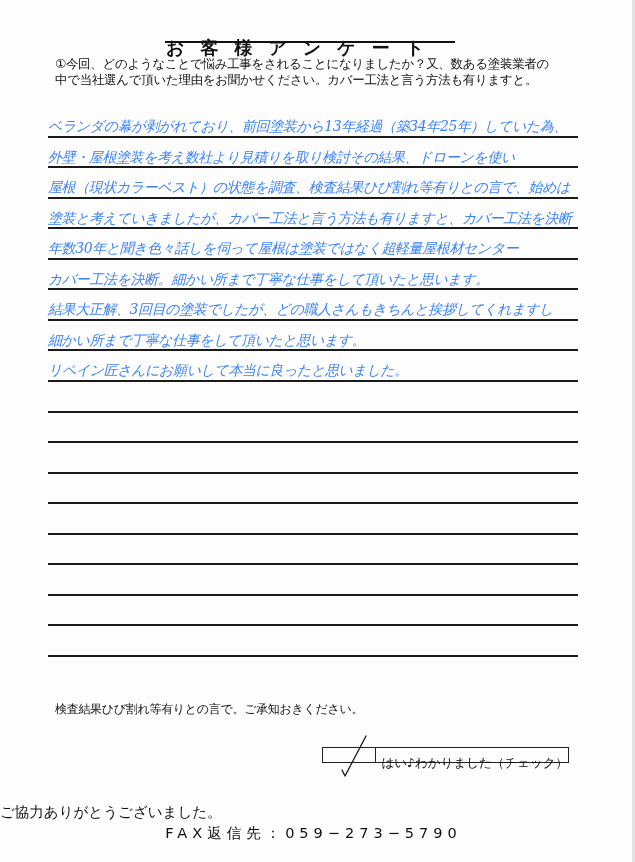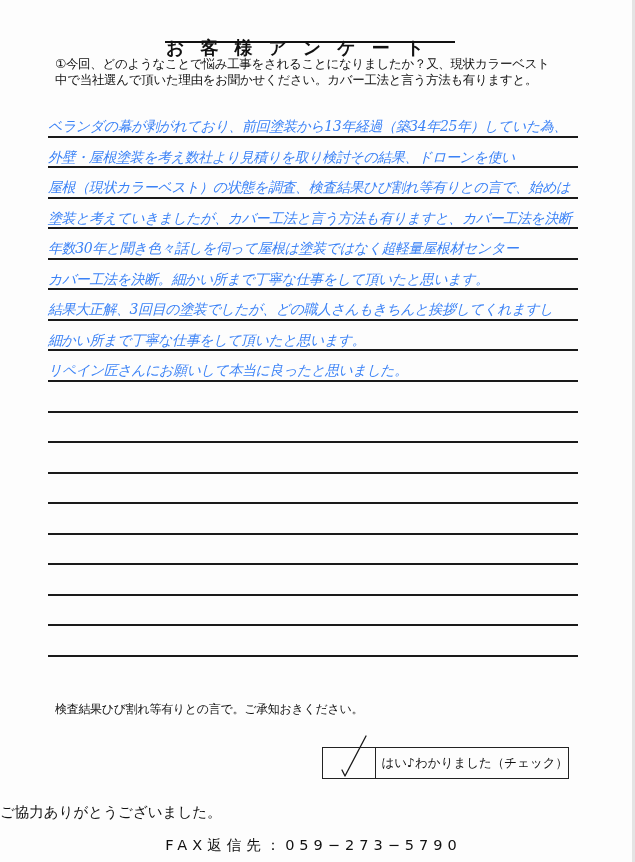--- a/index.html
+++ b/index.html
@@ -21,39 +21,39 @@
     position: absolute; left: 48px; width: 540px;
     font-family: "DejaVu Serif", "Liberation Serif", serif;
     font-size: 14px; line-height: 18px; white-space: nowrap; color: #3b82f6;
     font-style: italic; letter-spacing: -0.4px;
   }
   .notice {
     position: absolute; left: 55px; top: 702px; width: 520px;
     font-size: 12px; line-height: 15.5px; white-space: nowrap; letter-spacing: -0.3px;
   }
   .check-table {
-    position: absolute; left: 322px; top: 747px; width: 247px; height: 32px;
+    position: absolute; left: 322px; top: 747px; width: 247px; height: 16px;
     border: 1.5px solid #222; display: flex;
   }
   .check-cell { width: 54px; height: 100%; border-right: 1.5px solid #222; position: relative; }
   .check-mark { position: absolute; left: 10px; top: -14px; width: 40px; height: 44px; }
   .check-label { flex: 1; font-size: 12.5px; line-height: 29px; padding-left: 6px; white-space: nowrap; }
   .thanks { position: absolute; left: 0; width: 635px; top: 803px; text-align: left; font-size: 14.5px; line-height: 18px; padding-right: 8px; }
-  .fax { position: absolute; left: 0; width: 635px; top: 824px; text-align: center; font-size: 14.5px; line-height: 18px; letter-spacing: 5px; padding-right: 8px; margin-top: 12px; }
+  .fax { position: absolute; left: 0; width: 635px; top: 824px; text-align: center; font-size: 14.5px; line-height: 18px; letter-spacing: 5px; padding-right: 8px; }
 </style>
 </head>
 <body>
 
 <div class="right-edge"></div>
 
 <div class="title">お客様アンケート</div>
 <div class="title-underline"></div>
 
 <div class="question">
-  <div>①今回、どのようなことで悩み工事をされることになりましたか？又、現状カラーベスト</div>
+  <div>①今回、どのようなことで悩み工事をされることになりましたか？又、数ある塗装業者の</div>
   <div>中で当社選んで頂いた理由をお聞かせください。カバー工法と言う方法も有りますと。</div>
 </div>
 
 <div>
   <div class="rule" style="top:136px"></div>
   <div class="rule" style="top:166px"></div>
   <div class="rule" style="top:197px"></div>
   <div class="rule" style="top:227px"></div>
   <div class="rule" style="top:258px"></div>
   <div class="rule" style="top:288px"></div>

